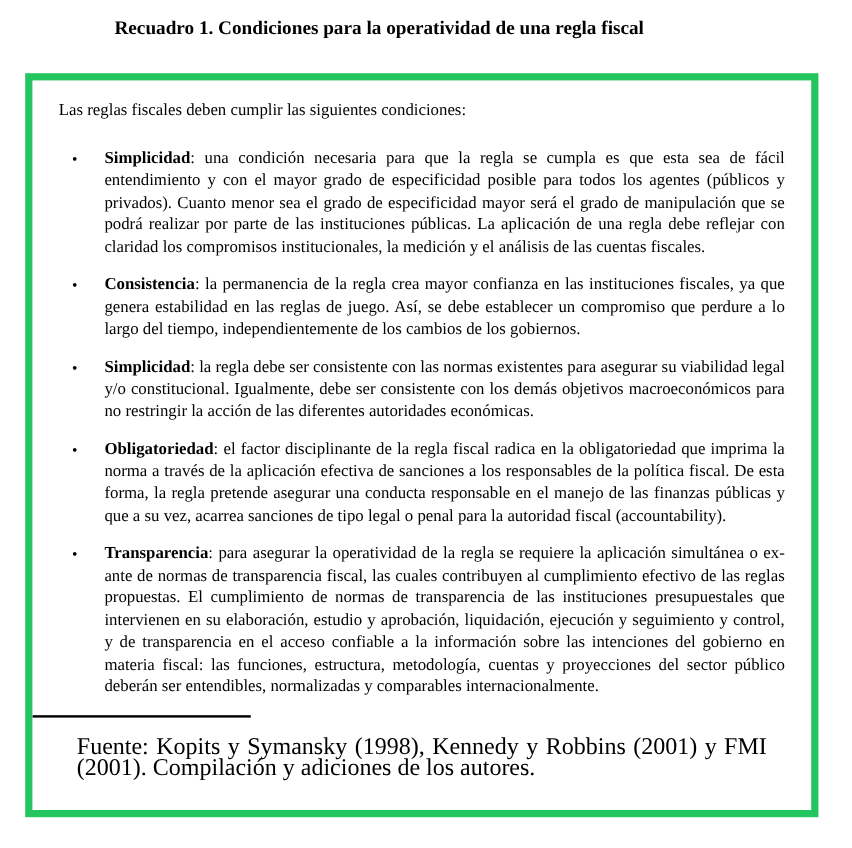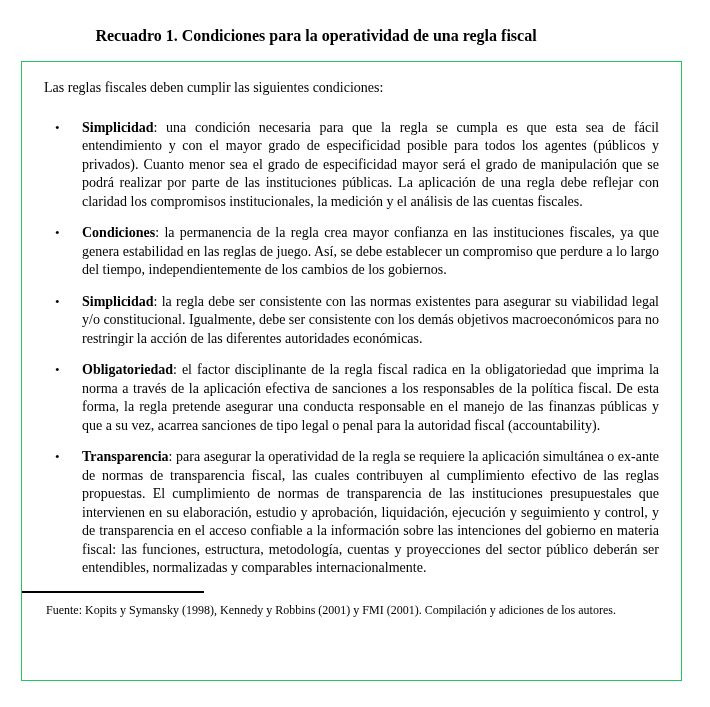--- a/index.html
+++ b/index.html
@@ -11,35 +11,35 @@
   }
   body {
     width: 710px;
     height: 707px;
     position: relative;
     overflow: hidden;
   }
   .page-title {
     position: absolute;
     left: 0;
-    top: 26px;
+    top: 14px;
     width: 632px;
     text-align: center;
     font-weight: bold;
     font-size: 16px;
     line-height: 20px;
   }
   .content-box {
     position: absolute;
     left: 21px;
     top: 61px;
     width: 661px;
     height: 620px;
     box-sizing: border-box;
-    border: 1px solid #22c55e;
+    border: 6px solid #22c55e;
     padding: 17px 22px 0 22px;
     overflow: hidden;
   }
   .intro {
     font-size: 14px;
     line-height: 18.5px;
     margin: 0 0 21px 0;
   }
   .bullet-list {
     margin: 0;
@@ -67,45 +67,45 @@
   }
   .it {
   }
   .footnote-rule {
     border: none;
     border-top: 2px solid #000000;
     width: 182px;
     margin: 11px 0 8px -22px;
   }
   .source {
-    font-size: 12px;
+    font-size: 20px;
     line-height: 18.5px;
     text-align: justify;
-    margin: 2px;
+    margin: 15px;
   }
 </style>
 </head>
 <body>
 
 <div class="page-title">Recuadro 1. Condiciones para la operatividad de una regla fiscal</div>
 
 <div class="content-box">
 
   <p class="intro">Las reglas fiscales deben cumplir las siguientes condiciones:</p>
 
   <div class="bullet-list">
 
     <div class="bullet-item">
       <span class="bullet-marker">•</span>
       <span class="bullet-body"><span class="bullet-term">Simplicidad</span><span>: una condición necesaria para que la regla se cumpla es que esta sea de fácil entendimiento y con el mayor grado de especificidad posible para todos los agentes (públicos y privados). Cuanto menor sea el grado de especificidad mayor será el grado de manipulación que se podrá realizar por parte de las instituciones públicas. La aplicación de una regla debe reflejar con claridad los compromisos institucionales, la medición y el análisis de las cuentas fiscales.</span><span class="it"></span><span></span></span>
     </div>
 
     <div class="bullet-item">
       <span class="bullet-marker">•</span>
-      <span class="bullet-body"><span class="bullet-term">Condiciones</span><span>: la permanencia de la regla crea mayor confianza en las instituciones fiscales, ya que genera estabilidad en las reglas de juego. Así, se debe establecer un compromiso que perdure a lo largo del tiempo, independientemente de los cambios de los gobiernos.</span><span class="it"></span><span></span></span>
+      <span class="bullet-body"><span class="bullet-term">Consistencia</span><span>: la permanencia de la regla crea mayor confianza en las instituciones fiscales, ya que genera estabilidad en las reglas de juego. Así, se debe establecer un compromiso que perdure a lo largo del tiempo, independientemente de los cambios de los gobiernos.</span><span class="it"></span><span></span></span>
     </div>
 
     <div class="bullet-item">
       <span class="bullet-marker">•</span>
       <span class="bullet-body"><span class="bullet-term">Simplicidad</span><span>: la regla debe ser consistente con las normas existentes para asegurar su viabilidad legal y/o constitucional. Igualmente, debe ser consistente con los demás objetivos macroeconómicos para no restringir la acción de las diferentes autoridades económicas.</span><span class="it"></span><span></span></span>
     </div>
 
     <div class="bullet-item">
       <span class="bullet-marker">•</span>
       <span class="bullet-body"><span class="bullet-term">Obligatoriedad</span><span>: el factor disciplinante de la regla fiscal radica en la obligatoriedad que imprima la norma a través de la aplicación efectiva de sanciones a los responsables de la política fiscal. De esta forma, la regla pretende asegurar una conducta responsable en el manejo de las finanzas públicas y que a su vez, acarrea sanciones de tipo legal o penal para la autoridad fiscal (</span><span class="it">accountability</span><span>).</span></span>

